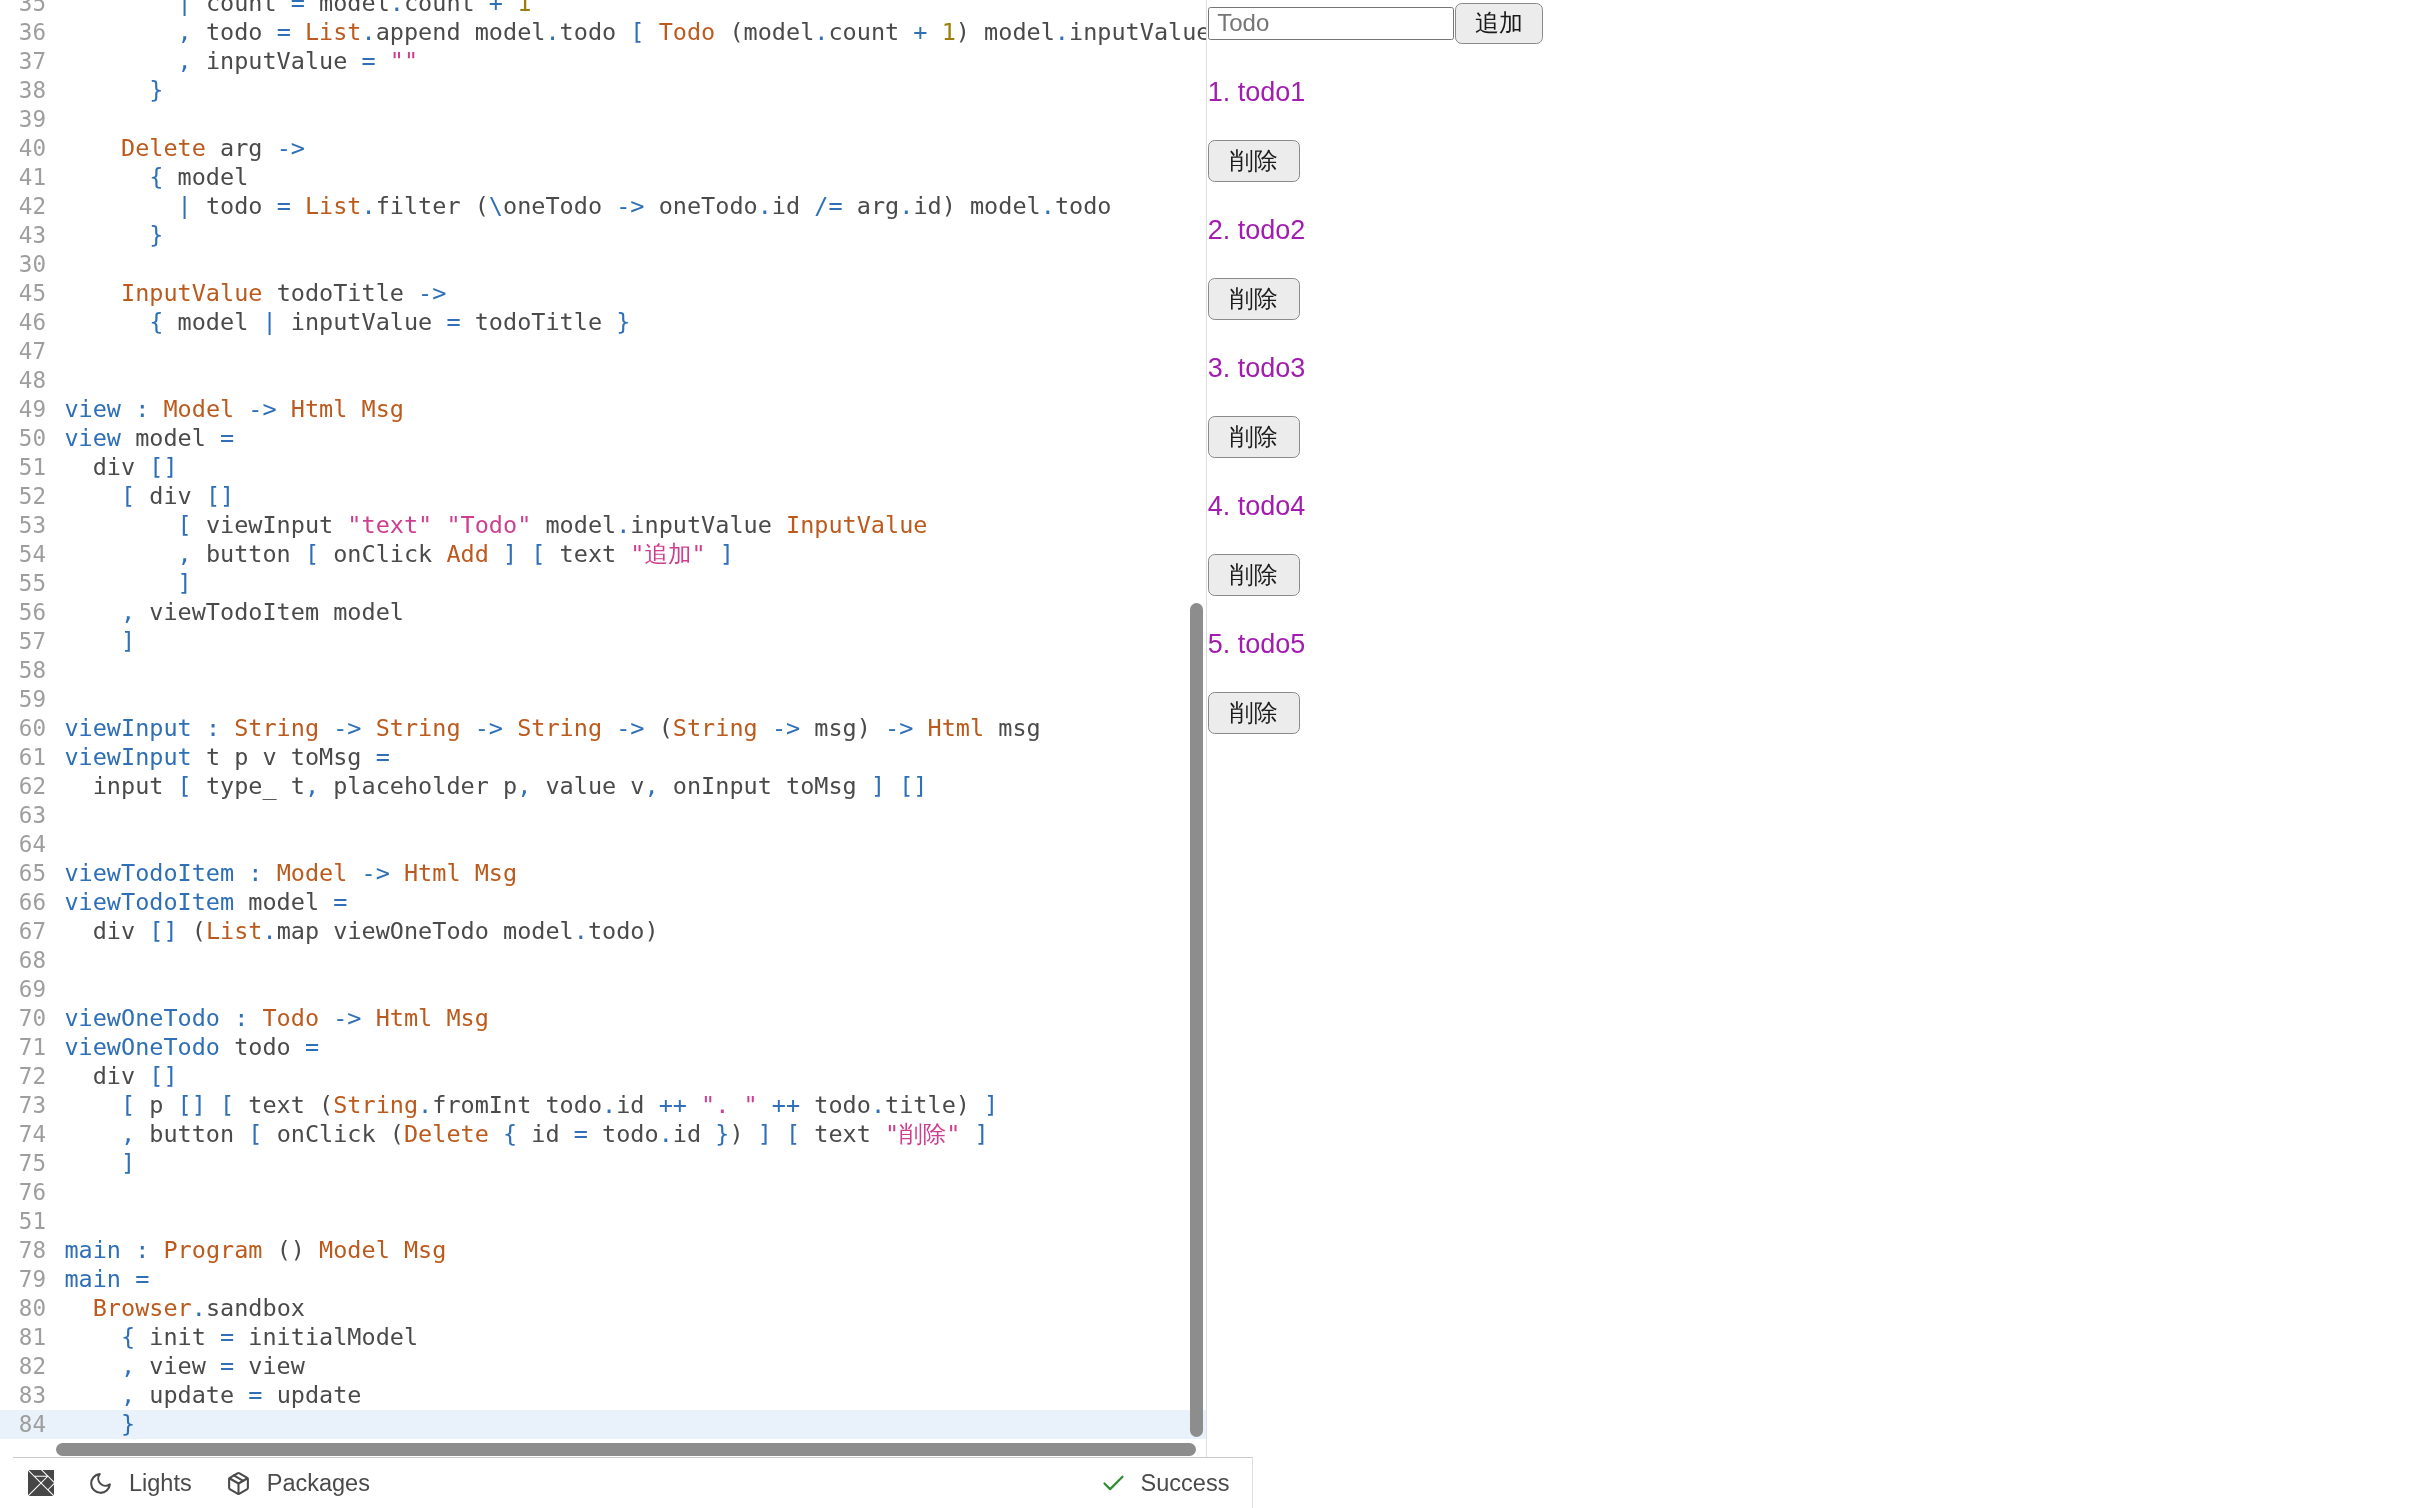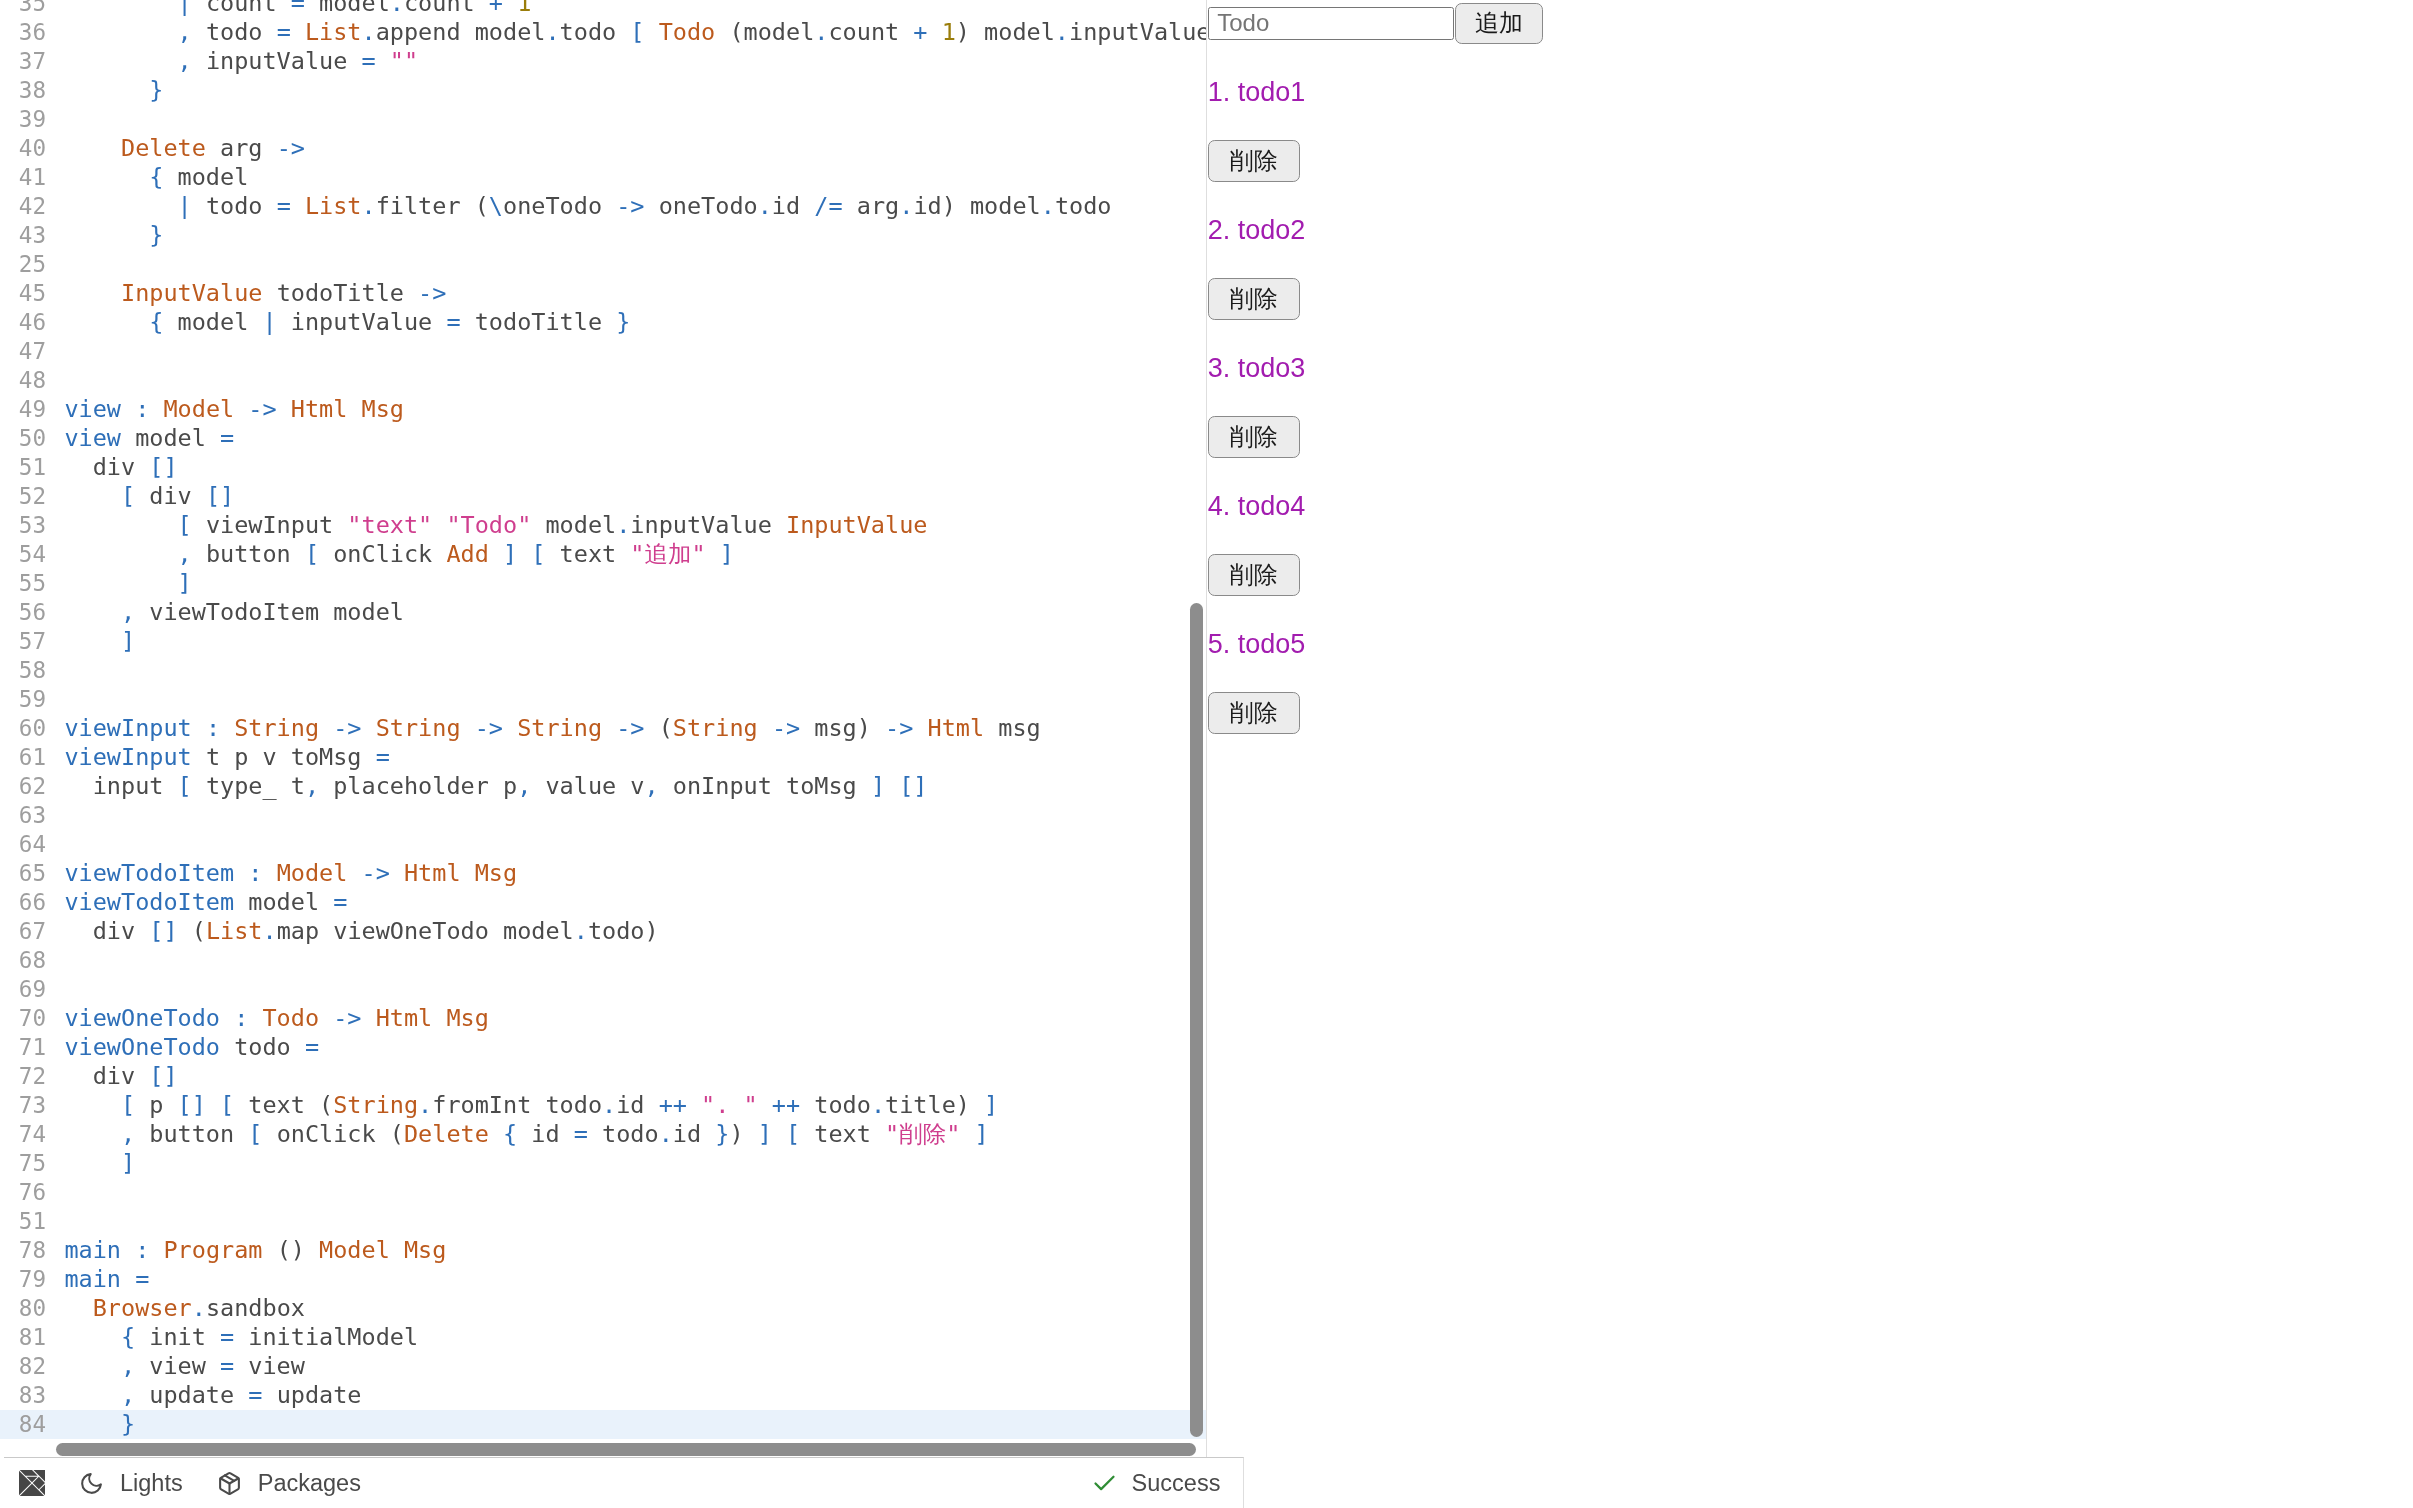--- a/index.html
+++ b/index.html
@@ -22,21 +22,21 @@
   .tk-s{color:var(--syntax-string);}
   .tk-n{color:var(--syntax-number);}
   .tk-d{color:var(--syntax-definition);}
 
   .vscroll{position:absolute;left:1190px;top:603px;width:12.6px;height:834px;
            border-radius:6.7px;background:var(--scrollbar);z-index:5;}
   .hscroll{position:absolute;left:56px;top:1443px;width:1140px;height:12.6px;
            border-radius:6.7px;background:var(--scrollbar);z-index:5;}
 
   
-  .statusbar{position:absolute;left:4px;top:1457px;width:1240px;height:51px;
+  .statusbar{position:absolute;left:13px;top:1457px;width:1240px;height:51px;
              background:#fff;border-top:1.7px solid #c9c9c9;border-right:0.8px solid #dedede;
              display:flex;align-items:center;box-sizing:border-box;z-index:6;
              color:var(--status-text);font-size:23.5px;}
   .logo{width:26px;height:26px;margin-left:15px;flex:none;}
   .sb-item{display:flex;align-items:center;background:none;border:none;padding:0;
            color:var(--status-text);font-size:23.5px;font-family:"Liberation Sans",sans-serif;}
   .sb-item svg{margin-right:16px;flex:none;}
   .sb-lights{margin-left:34px;}
   .sb-packages{margin-left:34px;}
   .sb-success{margin-left:auto;margin-right:22.6px;display:flex;align-items:center;justify-content:center;}
@@ -66,21 +66,21 @@
     <div id="code-lines">
         <div class="code-line"><span class="gutter">35</span><span class="code"><span class="tk-p">        | </span><span class="tk-v">count </span><span class="tk-p">= </span><span class="tk-v">model</span><span class="tk-p">.</span><span class="tk-v">count </span><span class="tk-p">+ </span><span class="tk-n">1</span></span></div>
         <div class="code-line"><span class="gutter">36</span><span class="code"><span class="tk-p">        , </span><span class="tk-v">todo </span><span class="tk-p">= </span><span class="tk-t">List</span><span class="tk-p">.</span><span class="tk-v">append model</span><span class="tk-p">.</span><span class="tk-v">todo </span><span class="tk-p">[ </span><span class="tk-t">Todo </span><span class="tk-v">(model</span><span class="tk-p">.</span><span class="tk-v">count </span><span class="tk-p">+ </span><span class="tk-n">1</span><span class="tk-v">) model</span><span class="tk-p">.</span><span class="tk-v">inputValue</span></span></div>
         <div class="code-line"><span class="gutter">37</span><span class="code"><span class="tk-p">        , </span><span class="tk-v">inputValue </span><span class="tk-p">= </span><span class="tk-s">""</span></span></div>
         <div class="code-line"><span class="gutter">38</span><span class="code"><span class="tk-p">      }</span></span></div>
         <div class="code-line"><span class="gutter">39</span><span class="code"></span></div>
         <div class="code-line"><span class="gutter">40</span><span class="code"><span class="tk-t">    Delete </span><span class="tk-v">arg </span><span class="tk-p">-&gt;</span></span></div>
         <div class="code-line"><span class="gutter">41</span><span class="code"><span class="tk-p">      { </span><span class="tk-v">model</span></span></div>
         <div class="code-line"><span class="gutter">42</span><span class="code"><span class="tk-p">        | </span><span class="tk-v">todo </span><span class="tk-p">= </span><span class="tk-t">List</span><span class="tk-p">.</span><span class="tk-v">filter (</span><span class="tk-p">\</span><span class="tk-v">oneTodo </span><span class="tk-p">-&gt; </span><span class="tk-v">oneTodo</span><span class="tk-p">.</span><span class="tk-v">id </span><span class="tk-p">/= </span><span class="tk-v">arg</span><span class="tk-p">.</span><span class="tk-v">id) model</span><span class="tk-p">.</span><span class="tk-v">todo</span></span></div>
         <div class="code-line"><span class="gutter">43</span><span class="code"><span class="tk-p">      }</span></span></div>
-        <div class="code-line"><span class="gutter">25</span><span class="code"></span></div>
+        <div class="code-line"><span class="gutter">30</span><span class="code"></span></div>
         <div class="code-line"><span class="gutter">45</span><span class="code"><span class="tk-t">    InputValue </span><span class="tk-v">todoTitle </span><span class="tk-p">-&gt;</span></span></div>
         <div class="code-line"><span class="gutter">46</span><span class="code"><span class="tk-p">      { </span><span class="tk-v">model </span><span class="tk-p">| </span><span class="tk-v">inputValue </span><span class="tk-p">= </span><span class="tk-v">todoTitle </span><span class="tk-p">}</span></span></div>
         <div class="code-line"><span class="gutter">47</span><span class="code"></span></div>
         <div class="code-line"><span class="gutter">48</span><span class="code"></span></div>
         <div class="code-line"><span class="gutter">49</span><span class="code"><span class="tk-d">view </span><span class="tk-p">: </span><span class="tk-t">Model </span><span class="tk-p">-&gt; </span><span class="tk-t">Html Msg</span></span></div>
         <div class="code-line"><span class="gutter">50</span><span class="code"><span class="tk-d">view </span><span class="tk-v">model </span><span class="tk-p">=</span></span></div>
         <div class="code-line"><span class="gutter">51</span><span class="code"><span class="tk-v">  div </span><span class="tk-p">[]</span></span></div>
         <div class="code-line"><span class="gutter">52</span><span class="code"><span class="tk-p">    [ </span><span class="tk-v">div </span><span class="tk-p">[]</span></span></div>
         <div class="code-line"><span class="gutter">53</span><span class="code"><span class="tk-p">        [ </span><span class="tk-v">viewInput </span><span class="tk-s">"text" "Todo" </span><span class="tk-v">model</span><span class="tk-p">.</span><span class="tk-v">inputValue </span><span class="tk-t">InputValue</span></span></div>
         <div class="code-line"><span class="gutter">54</span><span class="code"><span class="tk-p">        , </span><span class="tk-v">button </span><span class="tk-p">[ </span><span class="tk-v">onClick </span><span class="tk-t">Add </span><span class="tk-p">] [ </span><span class="tk-v">text </span><span class="tk-s">"追加" </span><span class="tk-p">]</span></span></div>

